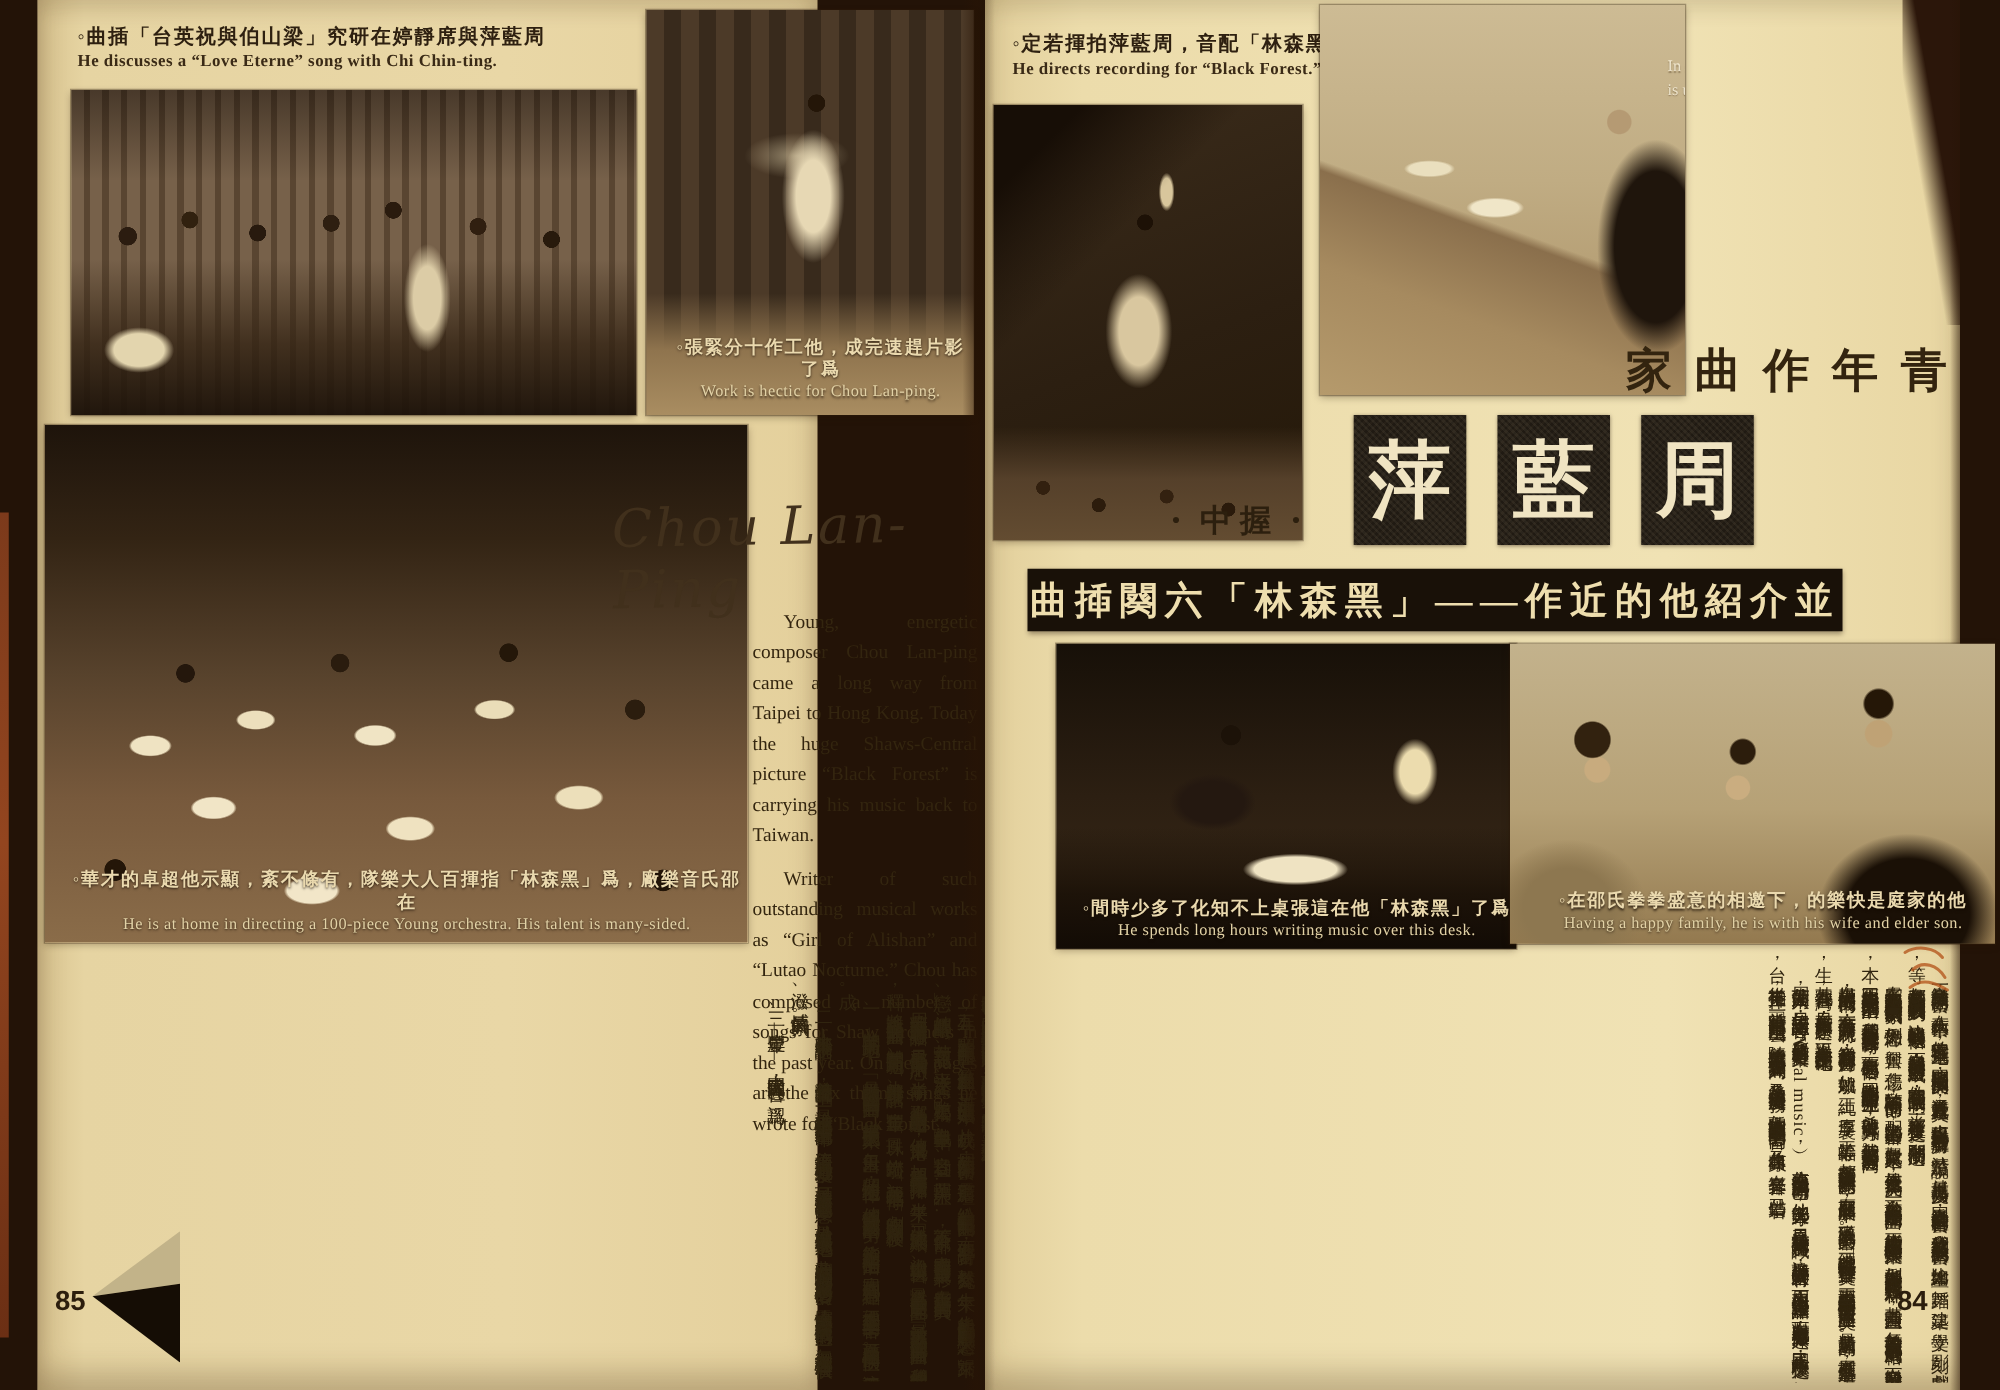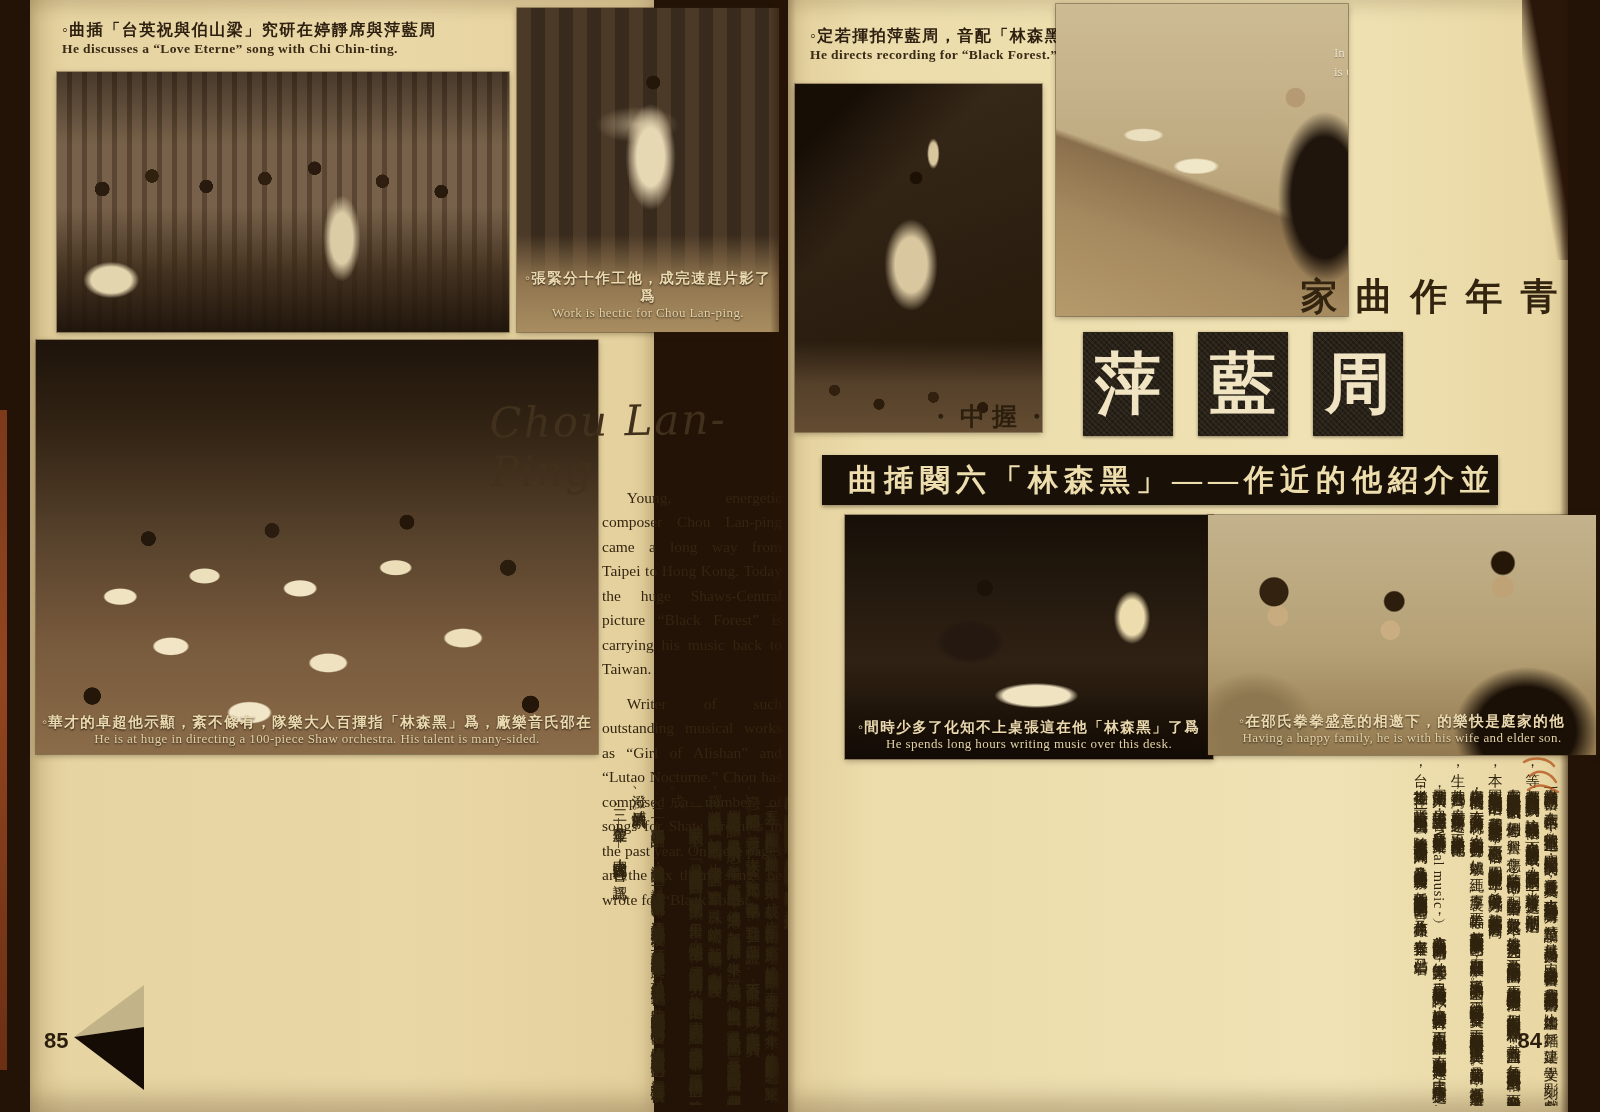--- a/index.html
+++ b/index.html
@@ -28,21 +28,21 @@
   .right-edge{position:absolute;right:0;top:0;width:8px;height:1112px;
     background:linear-gradient(90deg,rgba(40,20,6,0),rgba(40,20,6,.5));}
 
   
   .cap-zh{font-family:"Liberation Sans", sans-serif;font-weight:700;font-size:16px;
     color:#2e2010;letter-spacing:1.5px;line-height:1.25;}
   .cap-en{font-family:"Liberation Serif", serif;font-weight:700;font-size:13.5px;
     color:#3a2a16;letter-spacing:.4px;line-height:1.3;}
   .cap-overlay .cap-zh{color:#ead9ae;text-shadow:0 1px 2px rgba(20,10,2,.8);font-size:14.5px;}
   .cap-overlay .cap-en{color:#e2d2a6;text-shadow:0 1px 2px rgba(20,10,2,.8);font-size:13px;font-weight:400;}
-  .cap-overlay{position:absolute;left:0;right:0;text-align:center;}
+  .cap-overlay{position:absolute;left:17px;right:0;text-align:center;}
 
   
   .photo{position:absolute;overflow:hidden;box-shadow:0 0 0 1px rgba(46,28,12,.35), 0 2px 6px rgba(40,22,6,.35);}
   #photo-group{left:27px;top:72px;width:452px;height:260px;
     background:
       radial-gradient(ellipse 26px 60px at 63% 64%, #dcccA6 42%, rgba(0,0,0,0) 72%),
       radial-gradient(circle 12px at 10% 45%, #2b1c10 60%, rgba(0,0,0,0) 63%),
       radial-gradient(circle 11px at 21% 40%, #31210f 60%, rgba(0,0,0,0) 63%),
       radial-gradient(circle 11px at 33% 44%, #281a0e 60%, rgba(0,0,0,0) 63%),
       radial-gradient(circle 11px at 46% 41%, #2e1f11 60%, rgba(0,0,0,0) 63%),
@@ -138,21 +138,21 @@
       #27201614;
     background-color:#272017;
     color:#f0e4c2;display:flex;align-items:center;justify-content:center;
     font-size:66px;font-weight:700;font-family:"Liberation Serif", serif;
     box-shadow:0 1px 3px rgba(30,15,5,.5);}
   .subtitle{position:absolute;left:140px;top:400px;font-size:25px;font-weight:700;
     letter-spacing:7px;color:#2c1f0e;font-family:"Liberation Sans", sans-serif;}
   .headline-bar{position:absolute;left:34px;top:455px;width:652px;height:50px;
     background:#191108;color:#eedeae;display:flex;align-items:center;justify-content:center;
     font-size:30px;font-weight:700;letter-spacing:6px;font-family:"Liberation Serif", serif;
-    box-shadow:0 2px 4px rgba(30,15,5,.4);padding-left:24px;}
+    box-shadow:0 2px 4px rgba(30,15,5,.4);}
   .page-num{position:absolute;bottom:58px;font-size:22px;font-weight:700;
     color:#2c1e0d;font-family:"Liberation Sans", sans-serif;}
   .arrow-mark{position:absolute;left:40px;top:985px;}
   .hand-mark{position:absolute;left:730px;top:752px;}
   .study-cap{position:absolute;left:278px;top:40px;width:270px;
     color:rgba(246,238,216,.88);font-size:13px;line-height:1.45;white-space:pre-line;
     font-family:"Liberation Serif", serif;text-shadow:0 1px 1px rgba(60,40,15,.4);}
 </style>
 </head>
 <body>
@@ -169,21 +169,21 @@
   <div class="photo" id="photo-conductor">
     <div class="cap-overlay" style="bottom:10px;">
       <div class="cap-zh">◦張緊分十作工他，成完速趕片影了爲</div>
       <div class="cap-en">Work is hectic for Chou Lan-ping.</div>
     </div>
   </div>
 
   <div class="photo" id="photo-orchestra">
     <div class="cap-overlay" style="bottom:6px;">
       <div class="cap-zh">◦華才的卓超他示顯，紊不條有，隊樂大人百揮指「林森黑」爲，廠樂音氏邵在</div>
-      <div class="cap-en">He is at huge in directing a 100-piece Shaw orchestra.  His talent is many-sided.</div>
+      <div class="cap-en">He is at home in directing a 100-piece Young orchestra.  His talent is many-sided.</div>
     </div>
   </div>
 
   <div class="signature" style="position:absolute;left:460px;top:396px;width:300px;">Chou Lan-Ping</div>
 
   <div class="intro" style="position:absolute;left:572px;top:486px;width:180px;">
     <p>Young, energetic composer Chou Lan-ping came a long way from Taipei to Hong Kong. Today the huge Shaws-Central picture “Black Forest” is carrying his music back to Taiwan.</p>
     <p>Writer of such outstanding musical works as “Girl of Alishan” and “Lutao Nocturne.” Chou has composed a number of songs for Shaw Brothers in the past year. On these pages are the six theme songs he wrote for “Black Forest.”</p>
   </div>
 

